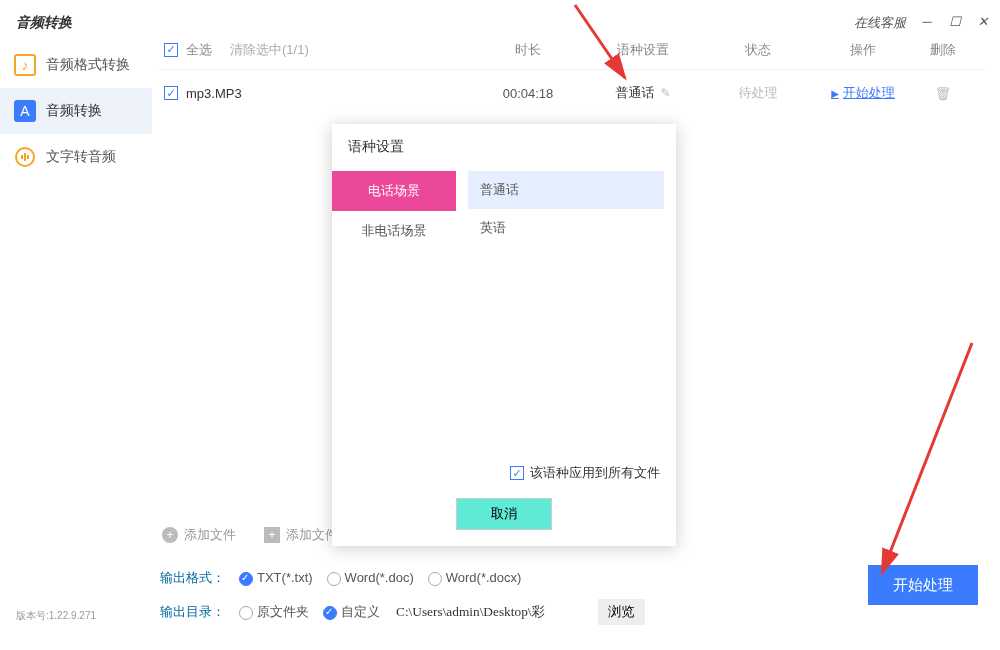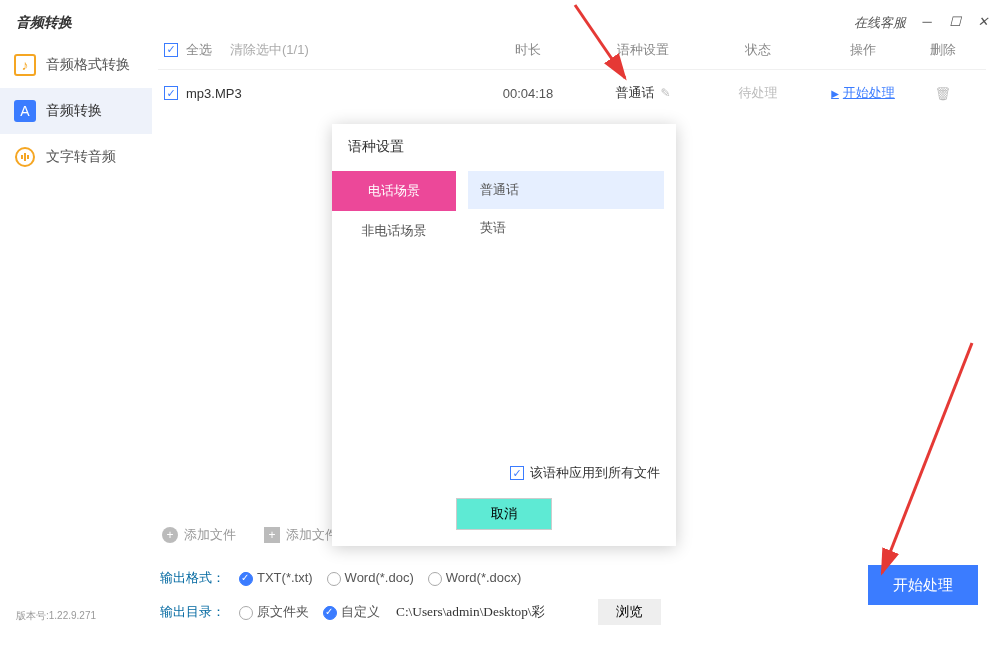--- a/index.html
+++ b/index.html
@@ -47,21 +47,21 @@
 
 .footer { padding: 8px 16px 0 16px; position: relative; }
 .footer-row { display: flex; align-items: center; gap: 14px; padding: 6px 0; font-size: 13px; color: #555; }
 .footer-label { color: #0369a1; margin-left: 144px; }
 .radio { width: 14px; height: 14px; border-radius: 50%; border: 1.5px solid #aaa; display: inline-block; vertical-align: middle; margin-right: 4px; position: relative; }
 .radio.checked { border-color: #3b7cff; }
 .radio.checked::after { content: ""; position: absolute; inset: 2px; background: #3b7cff; border-radius: 50%; }
 .radio-full.checked { background: #3b7cff; border-color: #3b7cff; }
 .radio-full.checked::after { content: "✓"; color: #fff; font-size: 10px; position: absolute; left: 1px; top: -1px; }
 .path-input { border: none; background: transparent; width: 190px; color: #333; padding: 2px; font-family: Liberation Serif, serif; }
-.browse-btn { background: #eee; border: none; padding: 4px 18px; cursor: pointer; }
+.browse-btn { background: #eee; border: none; padding: 4px 10px; cursor: pointer; }
 .start-btn { position: absolute; right: 22px; top: 10px; width: 110px; height: 40px; background: #3b7cff; color: #fff; border: none; font-size: 15px; cursor: pointer; }
 .version { position: absolute; left: 16px; bottom: 8px; color: #999; font-size: 10px; }
 
 .arrow-red-1 { position: absolute; left: 570px; top: 0; pointer-events: none; }
 .arrow-red-2 { position: absolute; right: 18px; top: 338px; pointer-events: none; }
 
 .modal { position: absolute; left: 332px; top: 124px; width: 344px; height: 422px; background: #fff; box-shadow: 0 2px 16px rgba(0,0,0,0.2); display: flex; flex-direction: column; }
 .modal-title { padding: 14px 16px; font-size: 14px; color: #333; }
 .modal-body { flex: 1; display: flex; border-top: 1px solid #fff; }
 .modal-left { width: 124px; }

